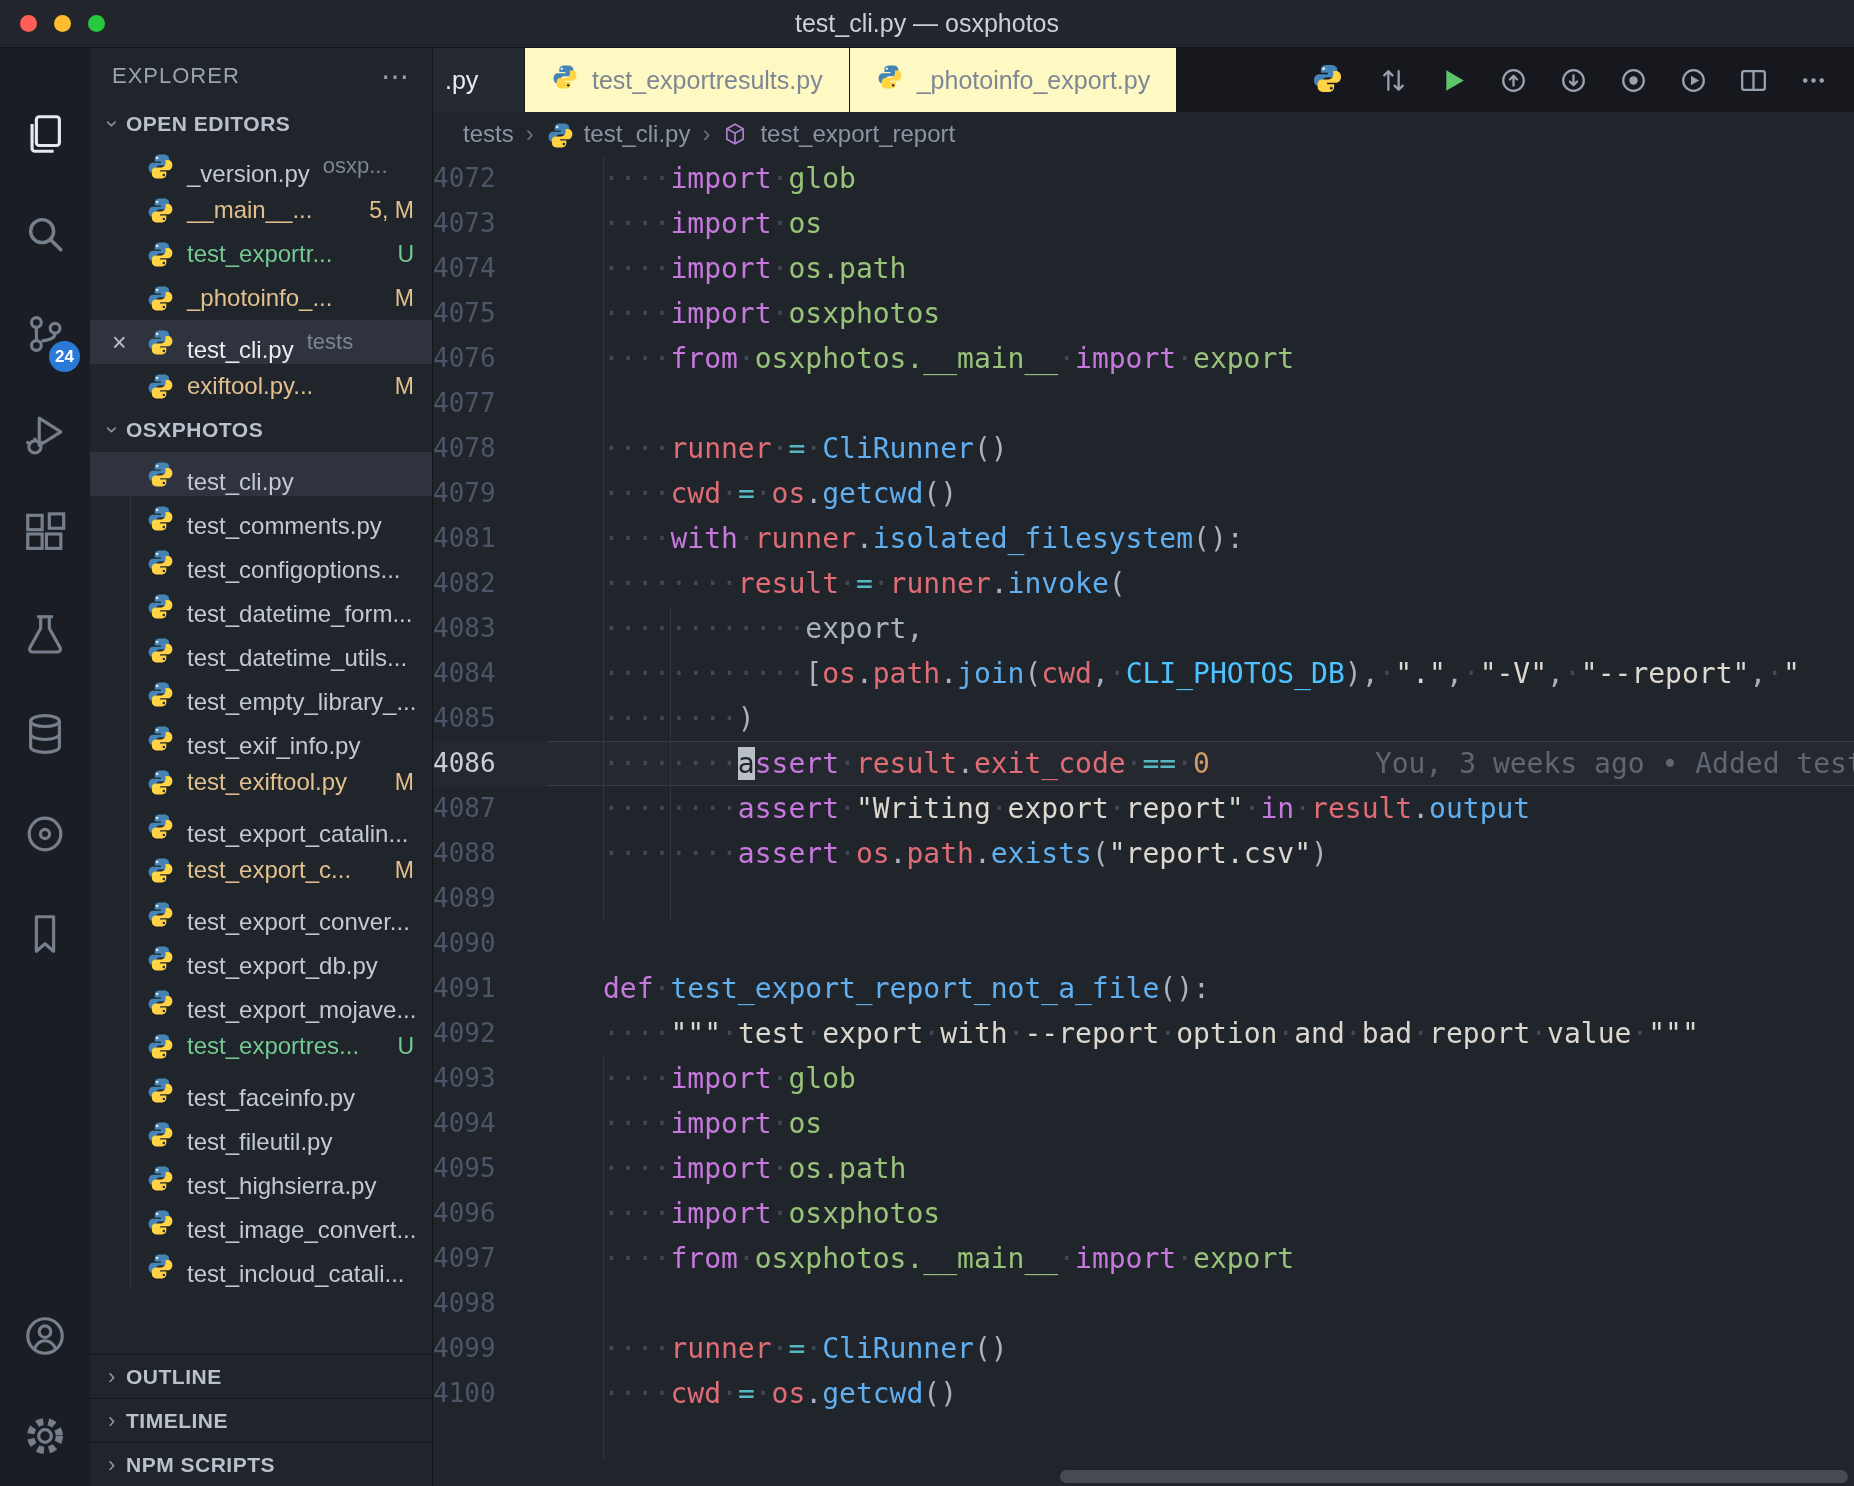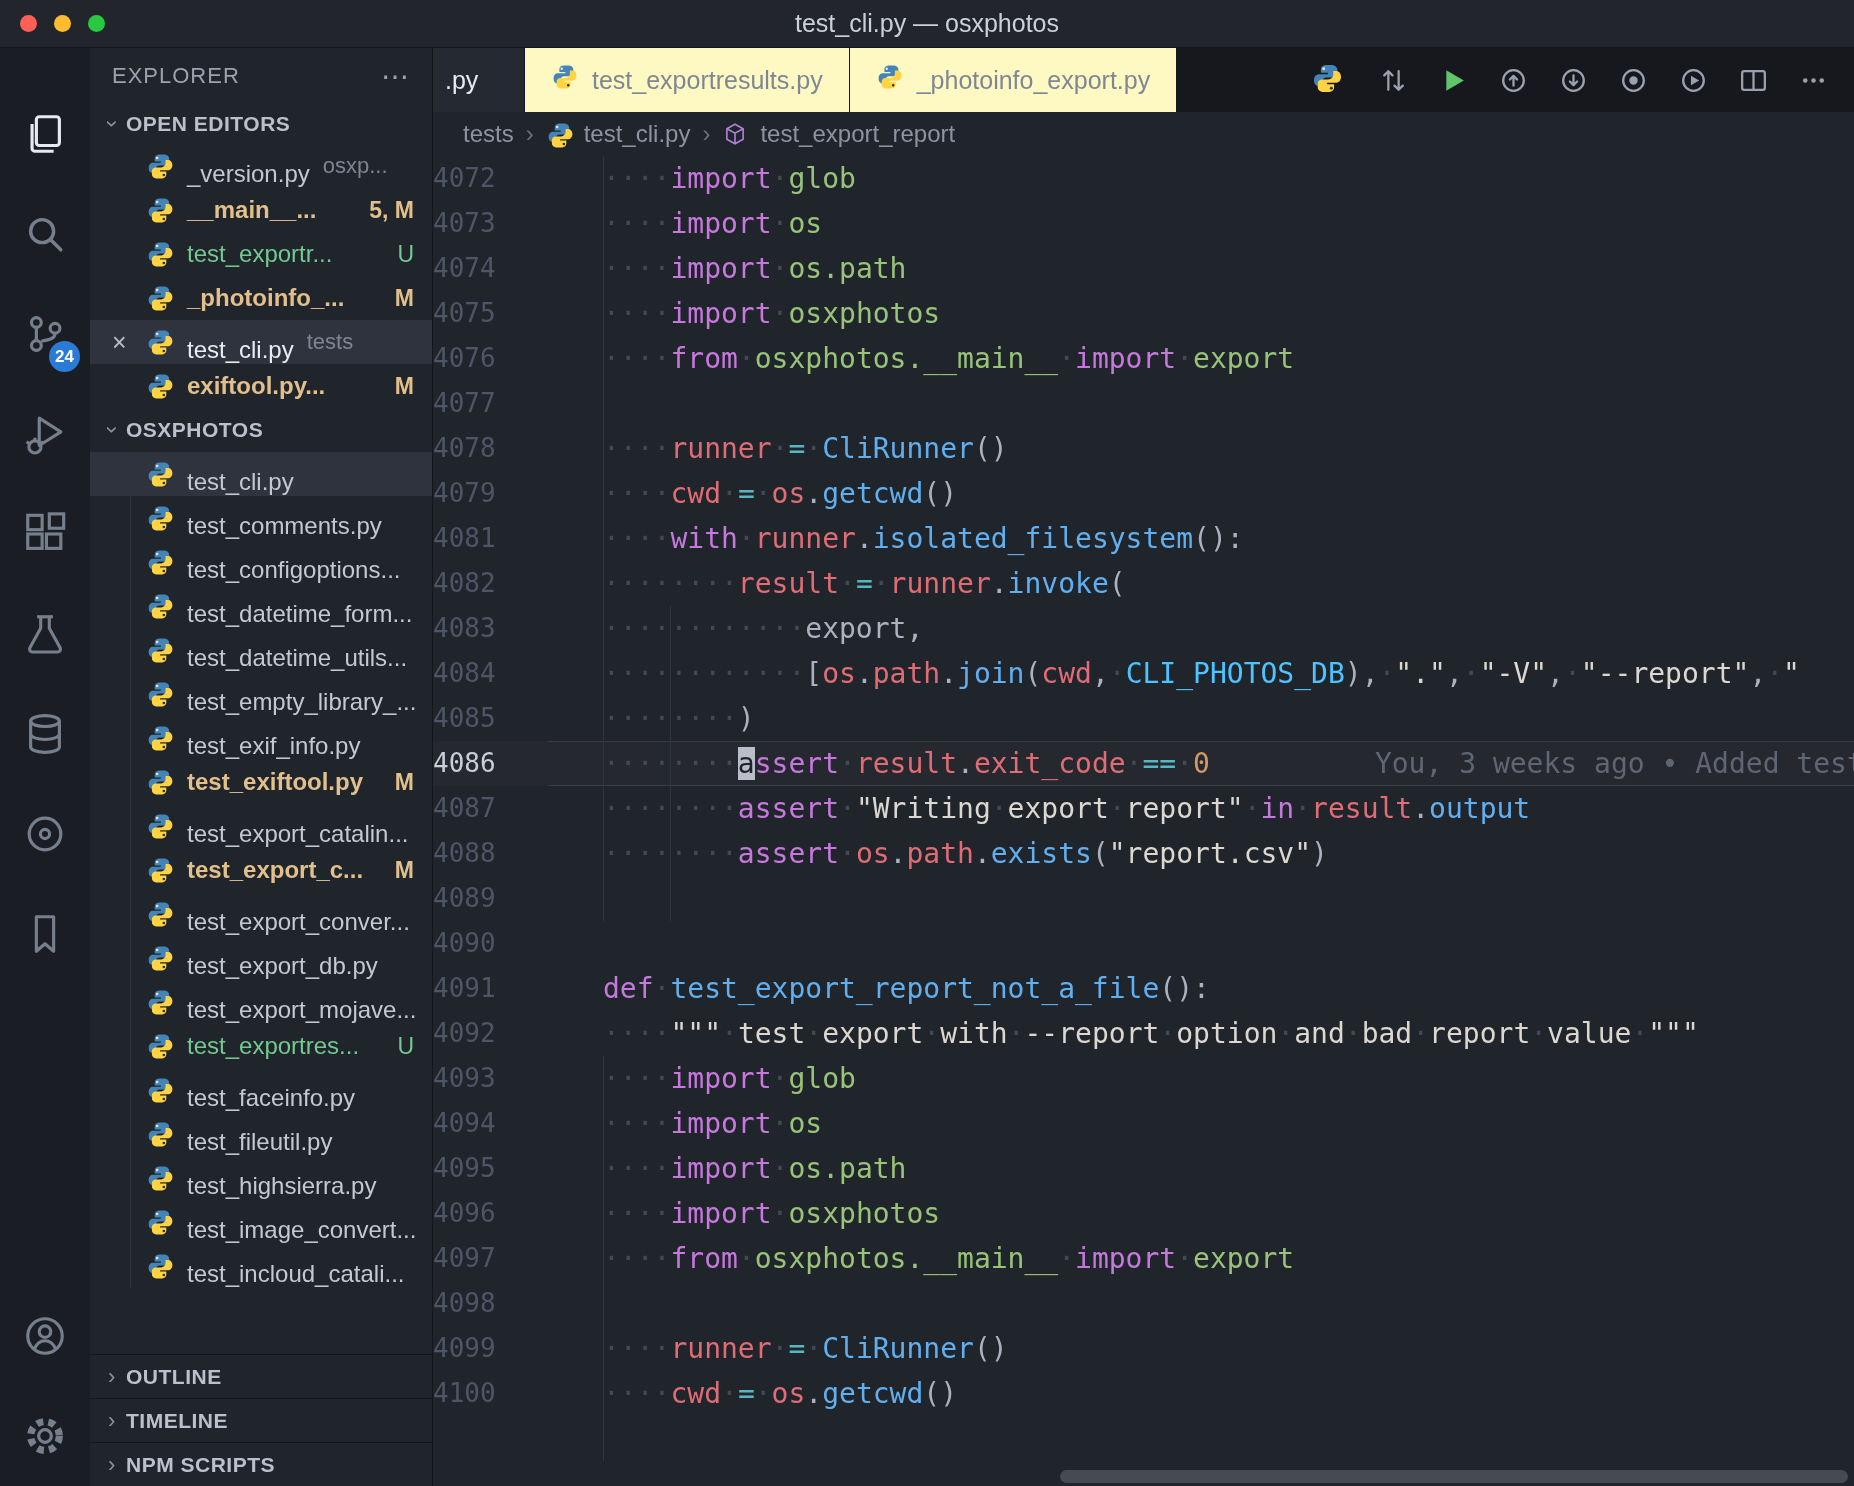--- a/index.html
+++ b/index.html
@@ -45,21 +45,21 @@
             font-size:24px; color:#c3c9d3; overflow:hidden; white-space:nowrap; }
   .oe-row .close { width:34px; flex:none; font-size:25px; color:#b7bdc7; }
   .tree { position:relative; flex:none; }
   .tree-row { height:44px; display:flex; align-items:center; padding-left:56px;
               font-size:24px; color:#c3c9d3; overflow:hidden; white-space:nowrap; }
   .tree-guide { position:absolute; left:40px; top:0; bottom:0; width:1px; background:#2d323b; }
   .row-active, .row-selected { background:#2e333d; }
   .pyicon { width:29px; height:29px; flex:none; margin-right:12px; }
   .fname { white-space:nowrap; }
   .st-plain { color:#c3c9d3;margin-top:16px; } .row-active .st-plain { color:#e9ecf1; }
-  .st-modified { color:#e2c08d;font-weight:bold; } .st-untracked { color:#73c991; }
+  .st-modified { color:#e2c08d; } .st-untracked { color:#73c991; }
   .desc { color:#7d8592; font-size:22px; margin-left:13px; }
   .gitbadge { margin-left:auto; margin-right:18px; font-size:23px; flex:none; }
   .sb-bottom { margin-top:auto; }
   .sb-section { height:44px; border-top:1px solid #15171c; display:flex; align-items:center;
                 padding-left:8px; color:#bac1cc; font-size:21px; font-weight:700; letter-spacing:.5px; }
 
   
   .editor-col { flex:1; min-width:0; display:flex; flex-direction:column; background:#20242b; }
   .tabbar { height:64px; flex:none; background:#16181e; display:flex; align-items:stretch; }
   .tab { display:flex; align-items:center; gap:13px; padding:0 26px; background:#fef9c3;

